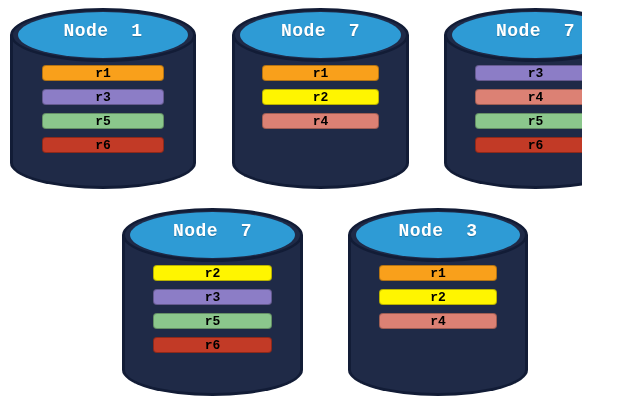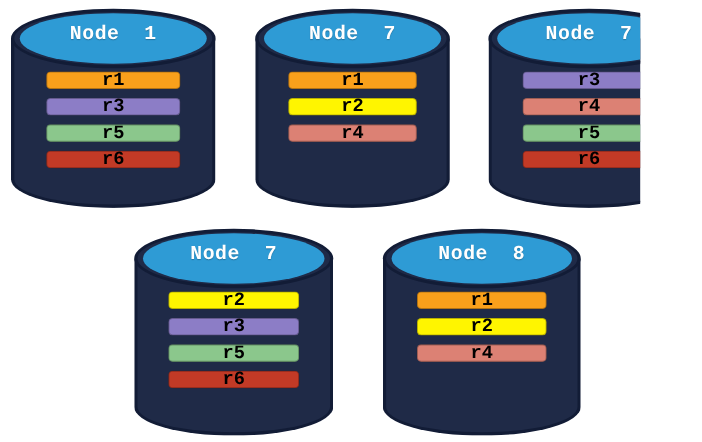--- a/index.html
+++ b/index.html
@@ -38,21 +38,21 @@
     text-shadow:0 1px 1px rgba(0,0,0,.25);
   }
   .bars{
     position:absolute;top:57px;left:0;right:0;
     display:flex;flex-direction:column;align-items:center;gap:8px;z-index:2;
   }
   .bar{
     width:66%;height:16px;border-radius:4px;box-sizing:border-box;
     border:1px solid rgba(0,0,0,.28);
     display:flex;align-items:center;justify-content:center;
-    color:#000;font-weight:bold;font-size:17px;line-height:1;
+    color:#000;font-weight:bold;font-size:13px;line-height:1;
   }
 </style>
 </head>
 <body>
 
 <div class="stage">
 
   <div class="node n1">
     <div class="cyl-body"></div>
     <div class="cyl-cap"></div>
@@ -101,21 +101,21 @@
         <div class="bar" style="background: rgb(140, 125, 198);">r3</div>
         <div class="bar" style="background: rgb(139, 199, 140);">r5</div>
         <div class="bar" style="background: rgb(194, 58, 38);">r6</div>
       </div>
   </div>
 
   <div class="node n5">
     <div class="cyl-body"></div>
     <div class="cyl-cap"></div>
     <div class="cyl-cap-blue"></div>
-    <div class="node-title">Node  8</div>
+    <div class="node-title">Node  3</div>
     <div class="bars">
         <div class="bar" style="background: rgb(249, 160, 27);">r1</div>
         <div class="bar" style="background: rgb(255, 245, 0);">r2</div>
         <div class="bar" style="background: rgb(220, 129, 116);">r4</div>
       </div>
   </div>
 
 </div>
 
 </body></html>

